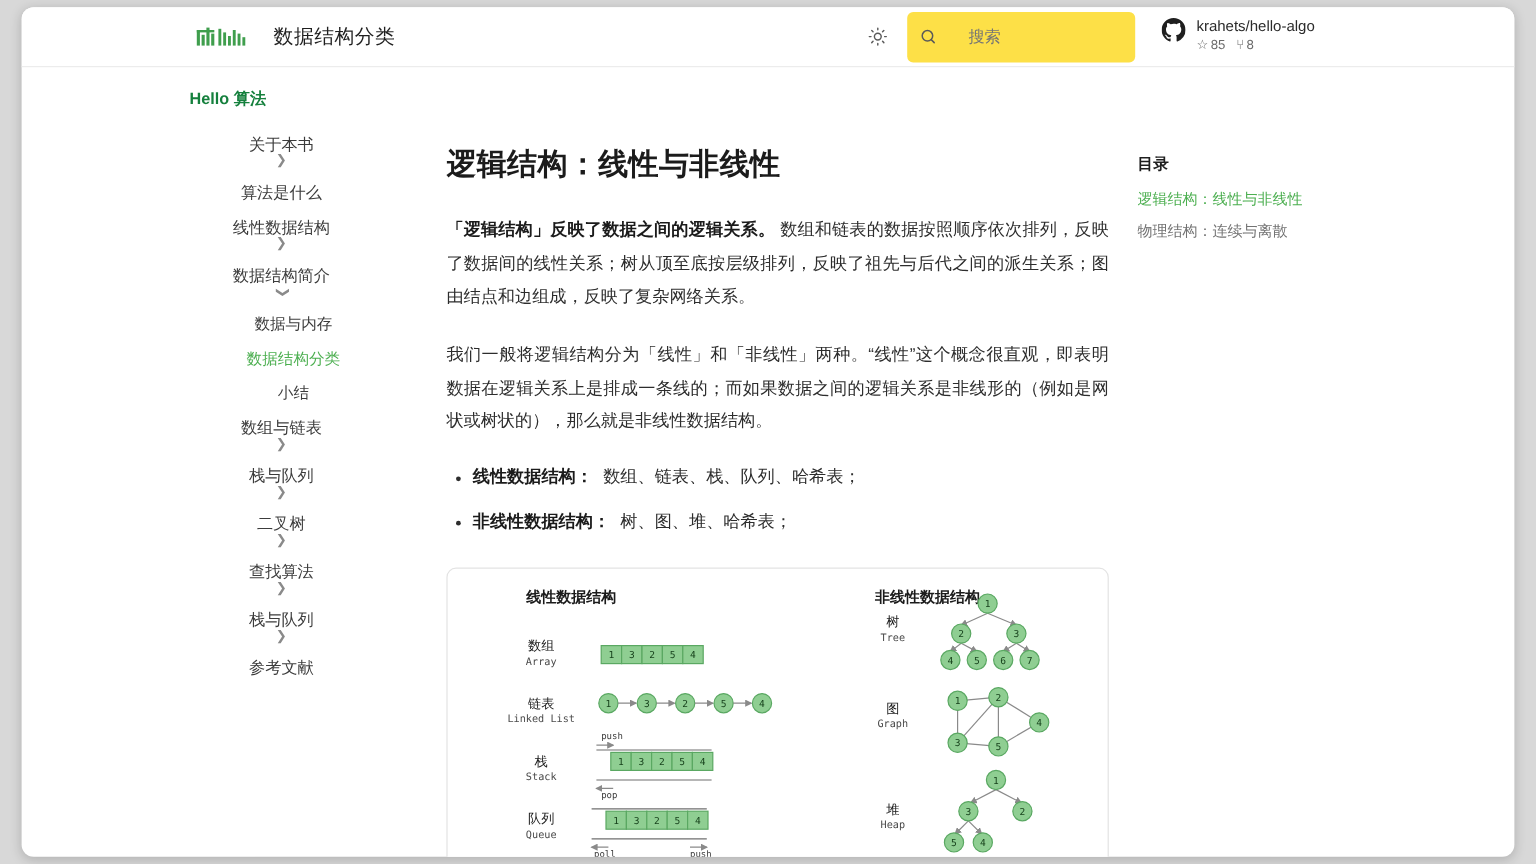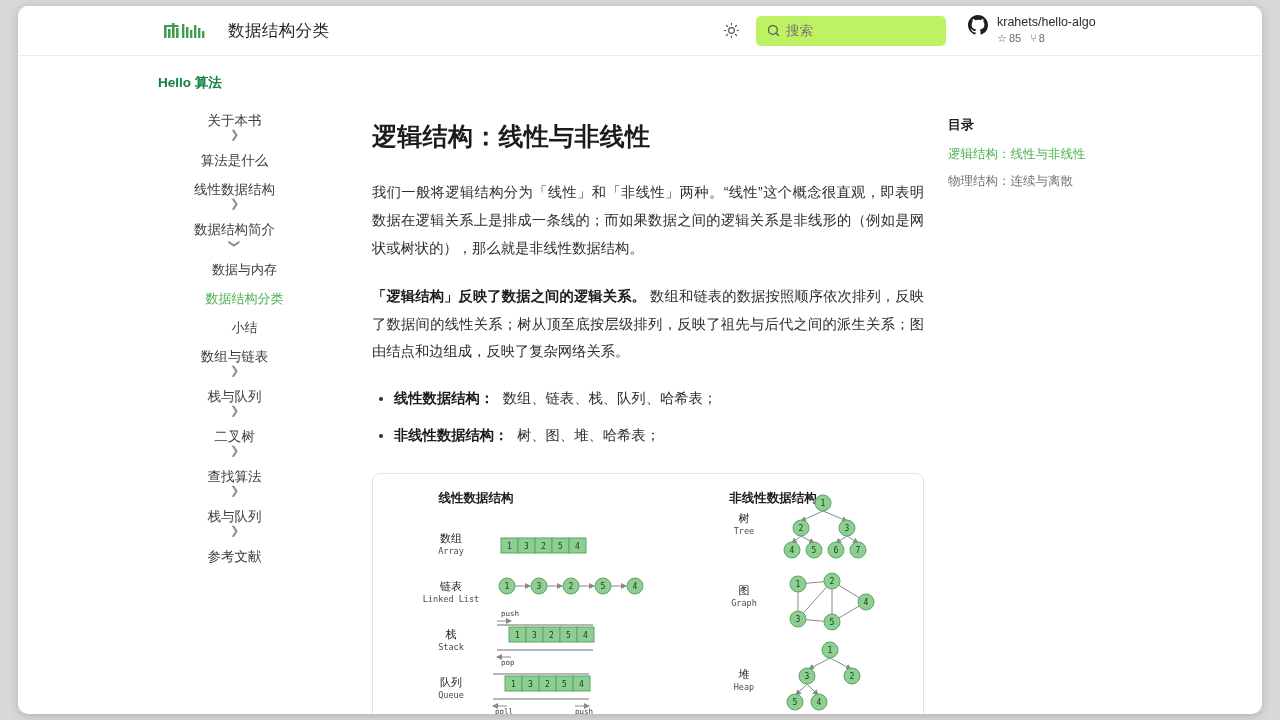--- a/index.html
+++ b/index.html
@@ -50,26 +50,26 @@
     align-items: center;
     gap: 12px;
   }
   .theme-btn {
     width: 26px; height: 26px;
     display: flex; align-items: center; justify-content: center;
     color: #5a5a5a;
     cursor: pointer;
   }
   .search-box {
-    width: 190px; height: 30px;
-    background: #bef264;
+    width: 190px; height: 42px;
+    background: #fde047;
     border-radius: 5px;
     display: flex; align-items: center;
     padding: 0 10px;
-    gap: 3px;
+    gap: 24px;
   }
   .search-box .sicon { color: #5a5a5a; display:flex; }
   .search-input {
     border: none; background: transparent; outline: none;
     font-size: 13.5px; color: #7b7b7b;
     font-family: "Liberation Sans", sans-serif;
     width: 100%;
   }
   .header-right {
     position: absolute;
@@ -162,21 +162,21 @@
     background: #fff;
     height: 312px;
   }
 
   
   .toc {
     width: 280px;
     padding: 60px 20px 0 0;
     flex: none;
   }
-  .toc-title { font-size: 13px; color: #1f1f1f; font-weight: bold; margin-bottom: 12px; }
+  .toc-title { font-size: 13px; color: #1f1f1f; font-weight: bold; margin-bottom: 12px; margin-top: 12px; }
   .toc-item {
     font-size: 12.5px;
     color: #737373;
     margin-bottom: 10px;
     cursor: pointer;
   }
   .toc-item.active { color: #4caf50; }
 </style>
 </head>
 <body>
@@ -288,25 +288,25 @@
           </div>
           <div class="sb-item">
             <span>参考文献</span>
           </div>
         </div>
     </div>
 
     <div class="main">
       <h1 class="doc-title">逻辑结构：线性与非线性</h1>
 
-      <p class="para">我们一般将逻辑结构分为「线性」和「非线性」两种。“线性”这个概念很直观，即表明数据在逻辑关系上是排成一条线的；而如果数据之间的逻辑关系是非线形的（例如是网状或树状的），那么就是非线性数据结构。</p>
-
       <p class="para">
         <b>「逻辑结构」反映了数据之间的逻辑关系。</b><span> 数组和链表的数据按照顺序依次排列，反映了数据间的线性关系；树从顶至底按层级排列，反映了祖先与后代之间的派生关系；图由结点和边组成，反映了复杂网络关系。</span>
       </p>
+
+      <p class="para">我们一般将逻辑结构分为「线性」和「非线性」两种。“线性”这个概念很直观，即表明数据在逻辑关系上是排成一条线的；而如果数据之间的逻辑关系是非线形的（例如是网状或树状的），那么就是非线性数据结构。</p>
 
       <ul class="bullets">
         <li>
           <b>线性数据结构：</b><span> 数组、链表、栈、队列、哈希表；</span>
         </li>
         <li>
           <b>非线性数据结构：</b><span> 树、图、堆、哈希表；</span>
         </li>
       </ul>
 

